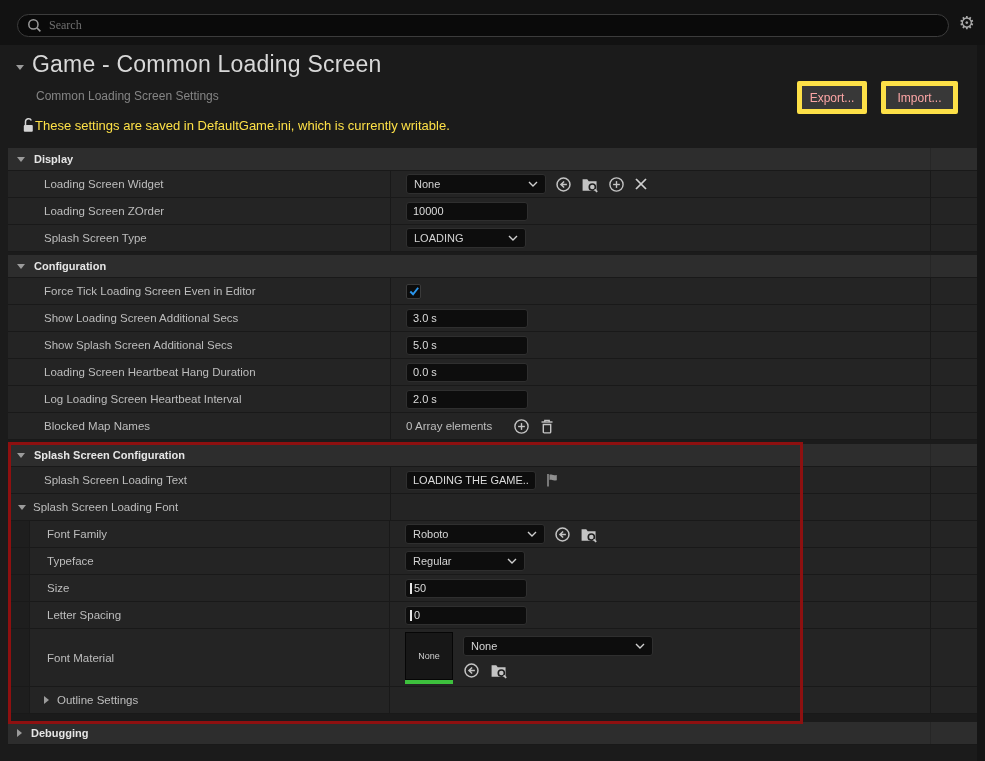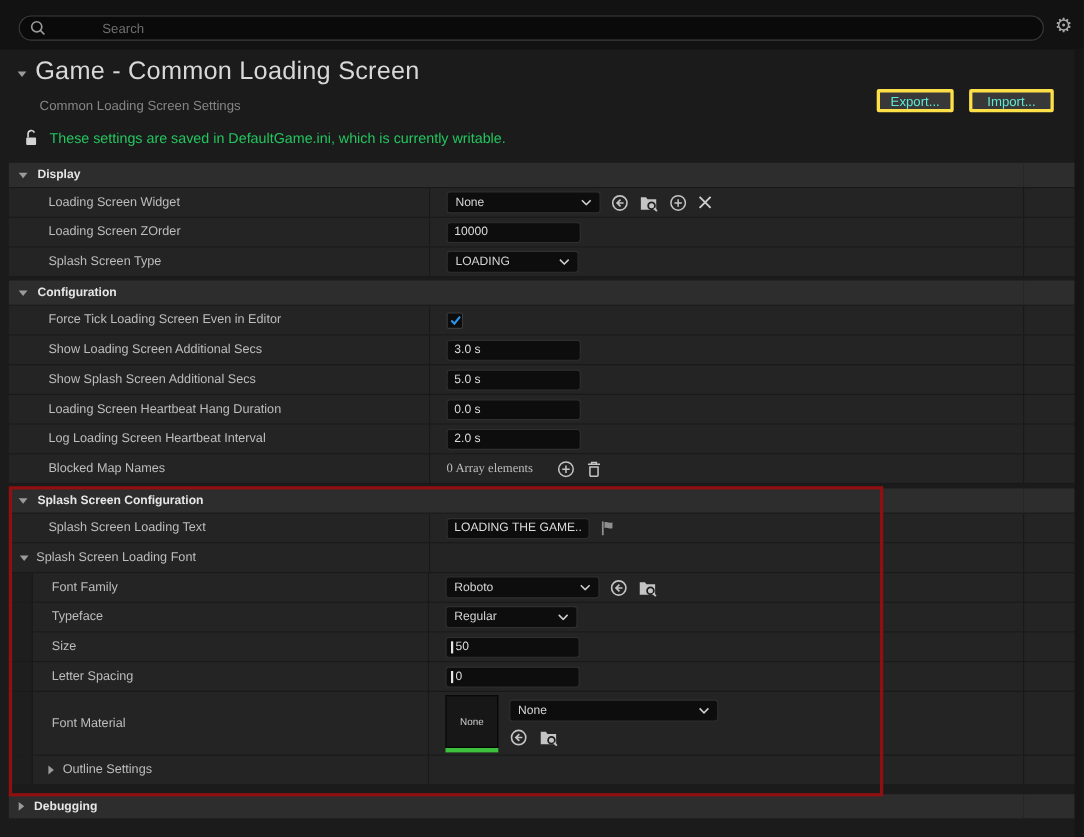--- a/index.html
+++ b/index.html
@@ -9,35 +9,35 @@
     --check-blue:#2b96ec; --thumbnail-green:#3dc03d; --highlight-red:#8e1010;
   }
   *{margin:0;padding:0;box-sizing:border-box;}
   body{width:985px;height:761px;overflow:hidden;font-family:"Liberation Sans",sans-serif;background:var(--bg-page);}
   .app{position:relative;width:985px;height:761px;background:var(--bg-page);}
 
   
   .topbar{position:absolute;top:0;left:0;width:985px;height:45px;background:var(--bg-top);}
   .searchbox{position:absolute;left:17px;top:14px;width:932px;height:23px;background:#0a0a0a;
     border:1px solid #3c3c3c;border-radius:12px;display:flex;align-items:center;padding:0 9px;gap:7px;}
-  .searchbox input{flex:1;background:transparent;border:0;outline:none;color:#cfcfcf;font-size:12px;font-family:Liberation Sans, sans-serif;margin-left:44px;}
+  .searchbox input{flex:1;background:transparent;border:0;outline:none;color:#cfcfcf;font-size:12px;font-family:Liberation Serif, serif;}
   .searchbox input::placeholder{color:#6f6f6f;}
   .gear{position:absolute;right:10px;top:13px;font-size:18px;color:#a8a8a8;line-height:20px;cursor:pointer;}
 
   
   .caret-down{width:0;height:0;border-left:4px solid transparent;border-right:4px solid transparent;border-top:5px solid #9b9b9b;display:inline-block;}
   .caret-right{width:0;height:0;border-top:4px solid transparent;border-bottom:4px solid transparent;border-left:5px solid #9b9b9b;display:inline-block;}
   .title-caret{position:absolute;left:16px;top:65px;}
   .page-title{position:absolute;left:32px;top:51px;font-size:23px;color:#d8d8d8;letter-spacing:.2px;text-align:right;}
   .subtitle{position:absolute;left:36px;top:89px;font-size:12px;color:#858585;}
-  .btn{position:absolute;top:81px;height:21px;background:#383838;border:3px solid #fde047;border-radius:2px;
-    color:#5eead4;font-size:12px;font-family:inherit;display:flex;align-items:center;justify-content:center;cursor:pointer;}
+  .btn{position:absolute;top:81px;height:33px;background:#383838;border:5px solid #fde047;border-radius:2px;
+    color:#fca5a5;font-size:12px;font-family:inherit;display:flex;align-items:center;justify-content:center;cursor:pointer;}
   .btn.export{left:797px;width:70px;}
   .btn.import{left:881px;width:77px;}
-  .notice{position:absolute;left:22px;top:117px;display:flex;align-items:center;gap:10px;color:#22c55e;font-size:13px;}
+  .notice{position:absolute;left:22px;top:117px;display:flex;align-items:center;color:#fde047;font-size:13px;}
 
   
   .table{position:absolute;left:8px;top:148px;width:969px;}
   .sec{height:23px;background:var(--bg-sec);border-bottom:1px solid var(--line);display:flex;align-items:center;padding-left:9px;gap:9px;cursor:pointer;}
   .sec .sec-title{font-size:11px;font-weight:bold;color:var(--text-head);}
   .sec .sec-right{margin-left:auto;width:47px;height:100%;border-left:1px solid #262626;}
   .sec.m3{margin-top:3px;} .sec.m4{margin-top:4px;} .sec.m8{margin-top:8px;}
 
   .row{display:flex;height:27px;background:var(--bg-row);border-bottom:1px solid var(--line);align-items:stretch;}
   .row.tall{height:58px;}
@@ -53,21 +53,21 @@
   
   .inp{position:relative;height:19px;background:var(--input-bg);border:1px solid var(--input-border);border-radius:3px;display:flex;align-items:center;}
   .inp input{width:100%;height:100%;background:transparent;border:0;outline:none;color:var(--text-value);font-size:11px;padding:0 6px;font-family:inherit;}
   .inp.has-caret::before{content:'';position:absolute;left:4px;top:3px;bottom:3px;width:2px;background:#e6e6e6;z-index:1;}
   .inp.has-caret input{padding-left:8px;}
   .w122{width:122px;} .w130{width:130px;justify-content:flex-end;} .w140{width:140px;} .w120{width:120px;} .w190{width:190px;}
   .dd{height:20px;background:var(--input-bg);border:1px solid var(--input-border);border-radius:3px;display:flex;align-items:center;
     padding:0 7px;cursor:pointer;}
   .dd .dd-text{flex:1;font-size:11px;color:#d4d4d4;white-space:nowrap;overflow:hidden;}
   .icon{display:inline-flex;align-items:center;justify-content:center;cursor:pointer;}
-  .arr-text{font-size:11.5px;color:var(--text-label);font-family:Liberation Serif, serif;}
+  .arr-text{font-size:11.5px;color:var(--text-label);}
   .checkbox{width:15px;height:15px;background:#0c0c0c;border:1px solid #3a3a3a;border-radius:2px;display:flex;align-items:center;justify-content:center;cursor:pointer;}
 
   
   .thumb-wrap{display:flex;flex-direction:column;width:48px;margin-right:1px;}
   .thumb{width:48px;height:48px;background:#171717;border:1px solid #060606;display:flex;align-items:center;justify-content:center;}
   .thumb span{font-size:9px;color:#cfcfcf;}
   .thumb-bar{width:48px;height:4px;background:var(--thumbnail-green);}
   .mat-col{display:flex;flex-direction:column;gap:6px;}
   .mat-icons{display:flex;gap:10px;align-items:center;}
 

